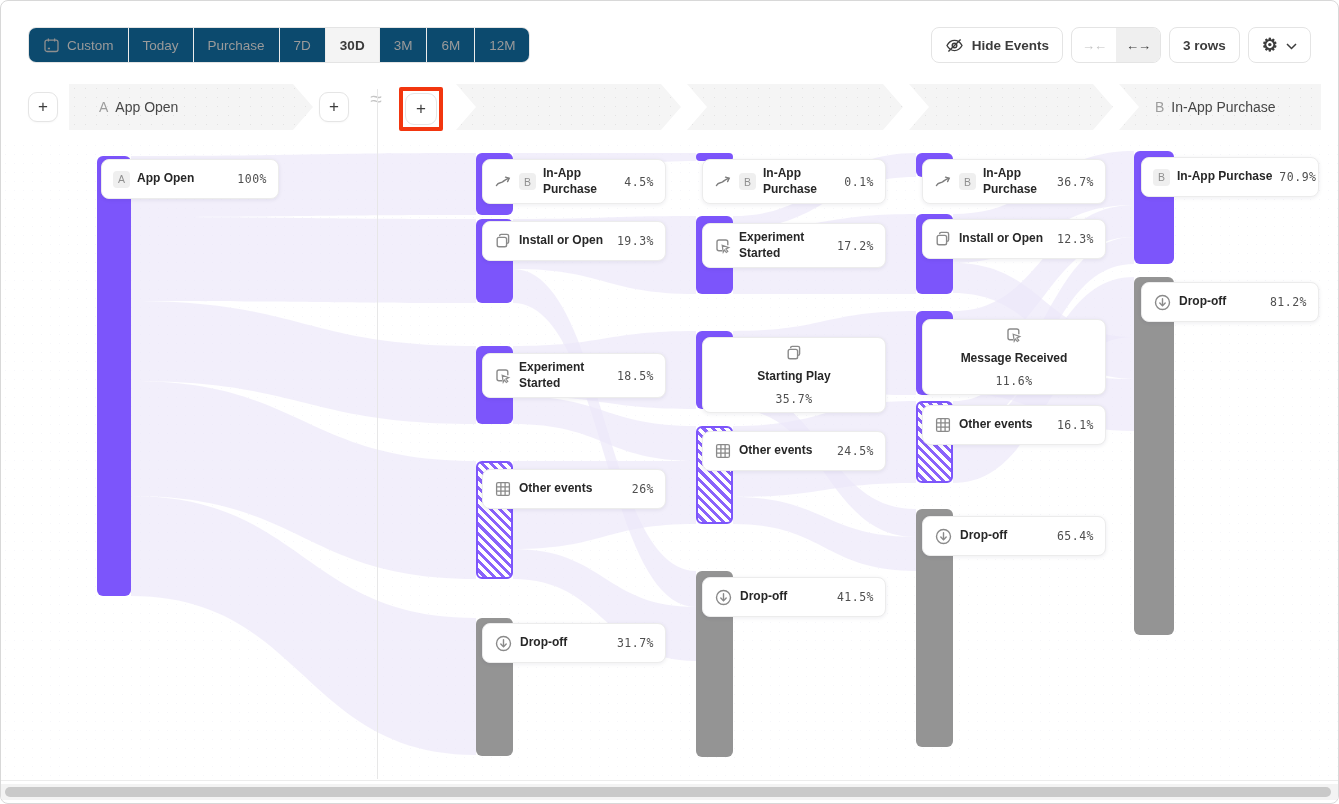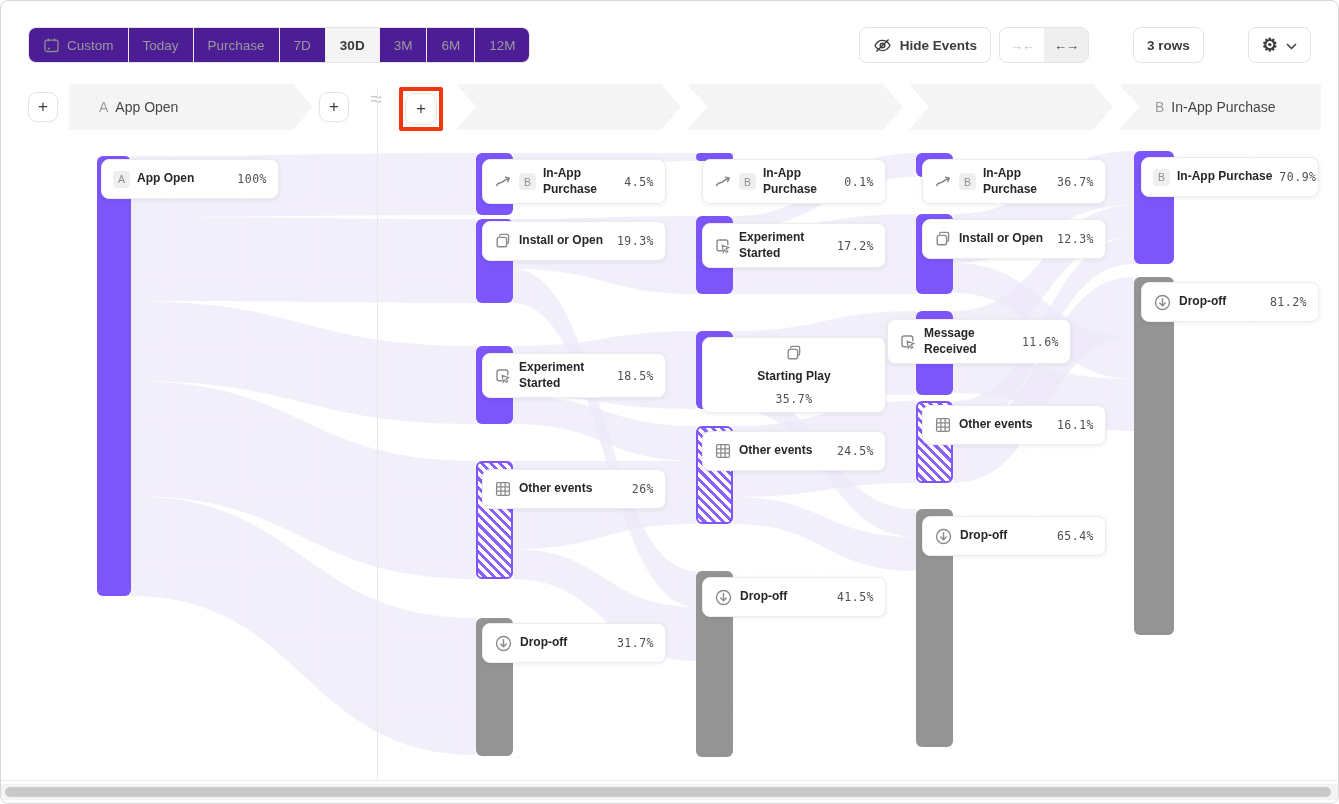--- a/index.html
+++ b/index.html
@@ -2,25 +2,25 @@
 <html><head>
 <meta charset="utf-8">
 <style>
   * { margin:0; padding:0; box-sizing:border-box; }
   html,body { width:1339px; height:804px; background:#fff; font-family:"Liberation Sans", sans-serif; }
   .frame { position:relative; width:1339px; height:804px; background:#fff; border:1px solid #d8d8d8; border-radius:8px; overflow:hidden; }
 
   
   .toolbar { position:absolute; top:26px; left:27px; right:27px; height:36px; display:flex; justify-content:space-between; align-items:center; }
   .seg-group { display:flex; align-items:stretch; border:1px solid #e4e4e4; border-radius:8px; overflow:hidden; background:#fff; height:36px; }
-  .seg { display:flex; align-items:center; gap:7px; padding:0 14px; font-size:13.5px; color:#9a9a9a; border-right:1px solid #ececec; cursor:pointer; background:#4c1d95; white-space:nowrap; }
+  .seg { display:flex; align-items:center; gap:7px; padding:0 14px; font-size:13.5px; color:#9a9a9a; border-right:1px solid #ececec; cursor:pointer; background:#0c4a6e; white-space:nowrap; }
   .seg:last-child { border-right:none; }
   .seg.selected { background:#f4f4f4; color:#3a3a3a; font-weight:700; }
   .tb-right { display:flex; align-items:center; gap:8px; }
-  .tb-btn { display:flex; align-items:center; gap:8px; height:36px; padding:0 13px; border:1px solid #e4e4e4; border-radius:8px; background:#fff; font-size:13.5px; font-weight:700; color:#3c3c3c; cursor:pointer; white-space:nowrap;margin-left:36px; }
+  .tb-btn { display:flex; align-items:center; gap:8px; height:36px; padding:0 13px; border:1px solid #e4e4e4; border-radius:8px; background:#fff; font-size:13.5px; font-weight:700; color:#3c3c3c; cursor:pointer; white-space:nowrap; }
   .arrow-seg { display:flex; height:36px; border:1px solid #e4e4e4; border-radius:8px; overflow:hidden; }
   .arrow-seg .aseg { display:flex; align-items:center; padding:0 10px; font-size:13px; letter-spacing:-1px; }
   .aseg.disabled { color:#c3c3c3; }
   .aseg.active { background:#efefef; color:#3a3a3a; }
   .gear-glyph { font-size:18px; line-height:1; color:#3c3c3c; }
   .caret { display:inline-block; }
 
   
   .step-header { position:absolute; top:83px; left:0; right:0; height:46px; }
   .band { position:absolute; top:0; height:46px; background:#f5f5f5;
@@ -330,21 +330,21 @@
           <span class="nc-icon">
             <svg width="18" height="18" viewBox="0 0 18 18" fill="none" stroke="#8a8a8a" stroke-width="1.4">
               <path d="M5.6 4.2 V4 a1.6 1.6 0 0 1 1.6 -1.6 H13 A1.6 1.6 0 0 1 14.6 4 v5.8 a1.6 1.6 0 0 1 -1.6 1.6 h-.3"></path>
               <rect x="3.2" y="5.4" width="9.4" height="9.4" rx="1.8" fill="#fff"></rect>
             </svg>
           </span>
           <span class="nc-label nowrap">Install or Open</span>
           <span class="nc-pct">12.3%</span>
         </div>
         <div class="node-bar purple" style="left: 915px; top: 170px; width: 37px; height: 84px;"></div>
-        <div class="node-card" style="left: 886px; top: 178px; width: 184px;">
+        <div class="node-card" style="left: 921px; top: 178px; width: 184px; flex-direction: column;">
           <span class="nc-icon">
             <svg width="18" height="18" viewBox="0 0 18 18" fill="none" stroke="#8a8a8a" stroke-width="1.4">
               <path d="M13.8 8.2 V5 a2 2 0 0 0 -2 -2 H5 a2 2 0 0 0 -2 2 v6.8 a2 2 0 0 0 2 2 h3"></path>
               <path d="M8.2 8.2 L14.8 10.6 L11.9 11.9 L13.8 14.4 L12.3 15.5 L10.5 13 L9.2 15.2 Z" fill="#fff" stroke-width="1.2"></path>
             </svg>
           </span>
           <span class="nc-label ">Message Received</span>
           <span class="nc-pct">11.6%</span>
         </div>
         <div class="node-bar hatched" style="left: 915px; top: 260px; width: 37px; height: 82px;"></div>

